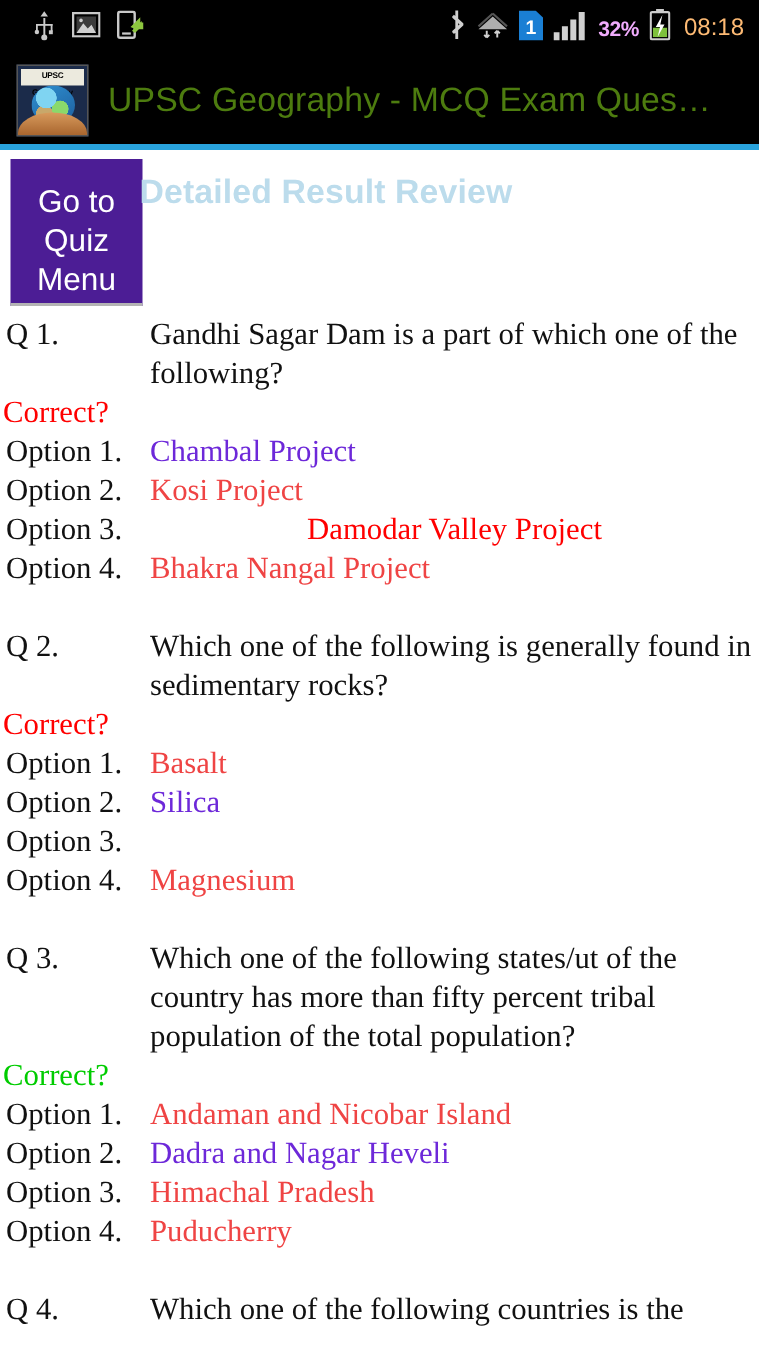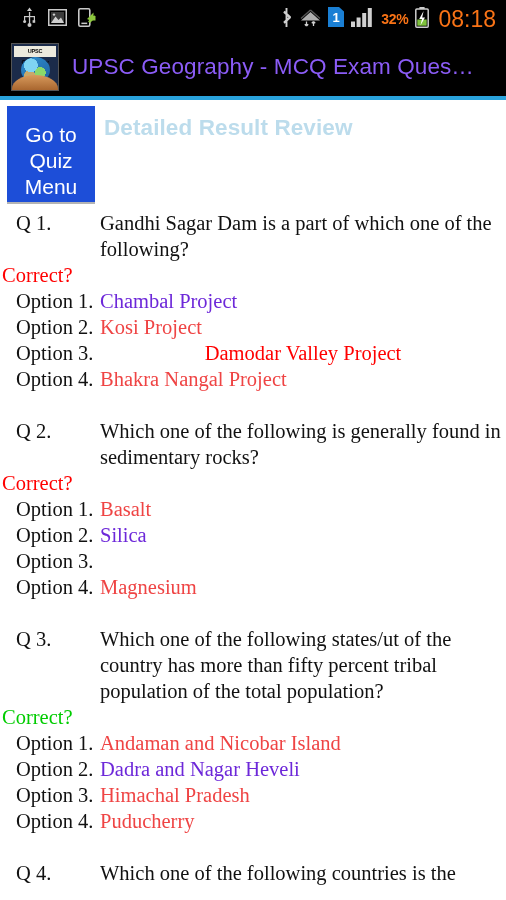--- a/index.html
+++ b/index.html
@@ -18,25 +18,25 @@
     padding:0 8px;
     position:relative;
   }
   .sb-left { display:flex; align-items:center; gap:11px; margin-left:14px; }
   .sb-right {
     display:flex; align-items:center; gap:7px;
     position:absolute; right:10px; top:0; height:38px;
   }
   .sb-icon { display:block; }
   .sb-batt-pct {
-    color:#f97316; font-size:14px; font-weight:bold;
+    color:#f0abfc; font-size:14px; font-weight:bold;
     letter-spacing:-0.3px; line-height:1;
   }
   .sb-clock {
-    color:#f97316; font-size:23px; font-weight:normal;
+    color:#fdba74; font-size:16px; font-weight:normal;
     letter-spacing:0px; line-height:1; margin-left:2px;
   }
 
   
   .titlebar {
     height:58px; width:100%;
     background:#000000;
     display:flex; align-items:center;
     padding-left:11px;
   }
@@ -63,67 +63,67 @@
       radial-gradient(circle at 66% 60%, #8ad96b 0 22%, transparent 23%),
       radial-gradient(circle at 30% 72%, #c8a86a 0 20%, transparent 21%),
       linear-gradient(150deg,#2f8fd0,#1d5f9e);
   }
   .app-icon .ic-hands {
     position:absolute; bottom:0; left:0; right:0; height:15px;
     background:linear-gradient(180deg,#d79a5c,#a9662f);
     border-radius:50% 50% 0 0 / 90% 90% 0 0;
   }
   .app-title {
-    color:#8b5cf6; font-size:22.5px;
+    color:#4d7c0f; font-size:22.5px;
     margin-left:13px; white-space:nowrap;
     overflow:hidden; text-overflow:ellipsis;
     max-width:420px; letter-spacing:0.1px;
   }
 
   
   .accent-rule { height:4px; width:100%; background:#29a3dd; }
 
   
   .header {
     position:relative;
     height:110px;
     background:#ffffff;
   }
   .quiz-menu-btn {
     position:absolute; left:7px; top:6px;
     width:88px; height:98px;
-    background:#1d4ed8;
+    background:#4c1d95;
     border:none; border-bottom:2px solid #b4b4b4;
     color:#ffffff;
     font-family:"Liberation Sans", sans-serif;
     font-size:21px; line-height:26px;
     text-align:center;
     padding-top:13px;
     cursor:pointer;
   }
   .page-heading {
-    position:absolute; left:104px; top:15px;
+    position:absolute; left:93px; top:15px;
     color:#bcdcec;
     font-size:22.5px; font-weight:bold;
     letter-spacing:0.1px;
     white-space:nowrap;
   }
 
   
   .review {
     font-family:"Liberation Serif", serif;
     font-size:20.5px;
     color:#111111;
     line-height:26px;
   }
   .q-block { margin-bottom:26px; }
   .row { display:flex; align-items:flex-start; }
   .col-label {
     flex:0 0 100px;
-    padding-left:16px;
+    padding-left:4px;
     white-space:nowrap;
   }
   .col-text { flex:1 1 auto; padding-right:0px; }
   .verdict {
     font-weight:normal;
     padding-left:2px;
   }
   .verdict.correct { color:#00cc00; }
   .verdict.wrong   { color:#ff0000; }
   .ans-correct { color:#6d28d9; }

